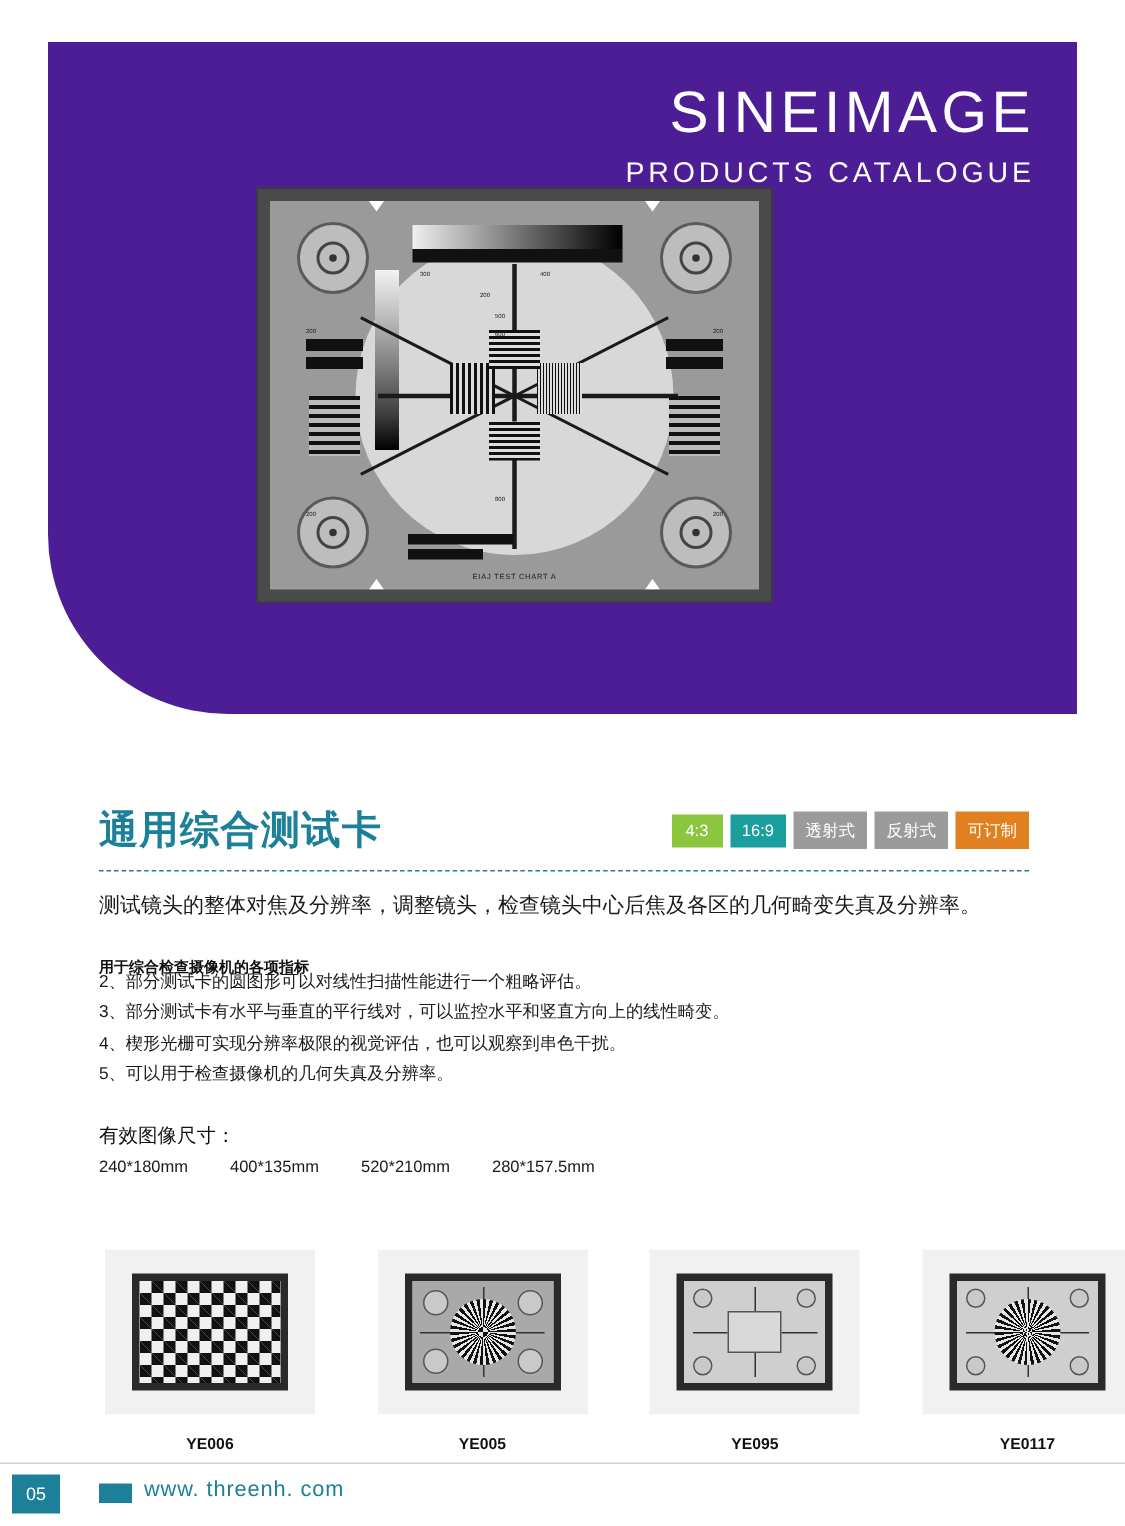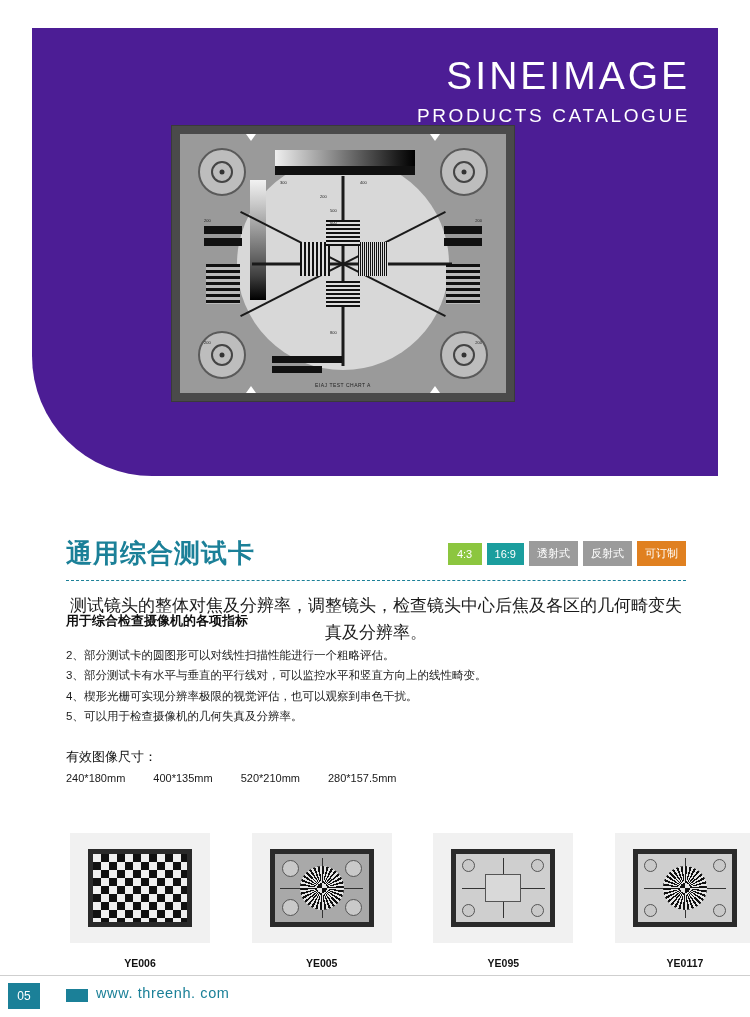--- a/index.html
+++ b/index.html
@@ -229,30 +229,29 @@
     position: absolute;
     left: 66px; top: 580px;
     width: 620px;
     border-top: 1px dashed #1b8098;
   }
 
   .lead {
     position: absolute;
     left: 66px; top: 592px;
     width: 620px;
-    font-size: 17px;
+    font-size: 14px;
     color: #1a1a1a;
     line-height: 1.6;
-    text-align: center;
   }
 
   .sec-head {
     position: absolute;
-    left: 66px; top: 612px;
-    font-size: 13px;
+    left: 66px; top: 638px;
+    font-size: 10px;
     font-weight: bold;
     color: #111;
   }
   .bullets {
     position: absolute;
     left: 66px; top: 645px;
     width: 620px;
     font-size: 11.5px;
     color: #1a1a1a;
     line-height: 1.78;

